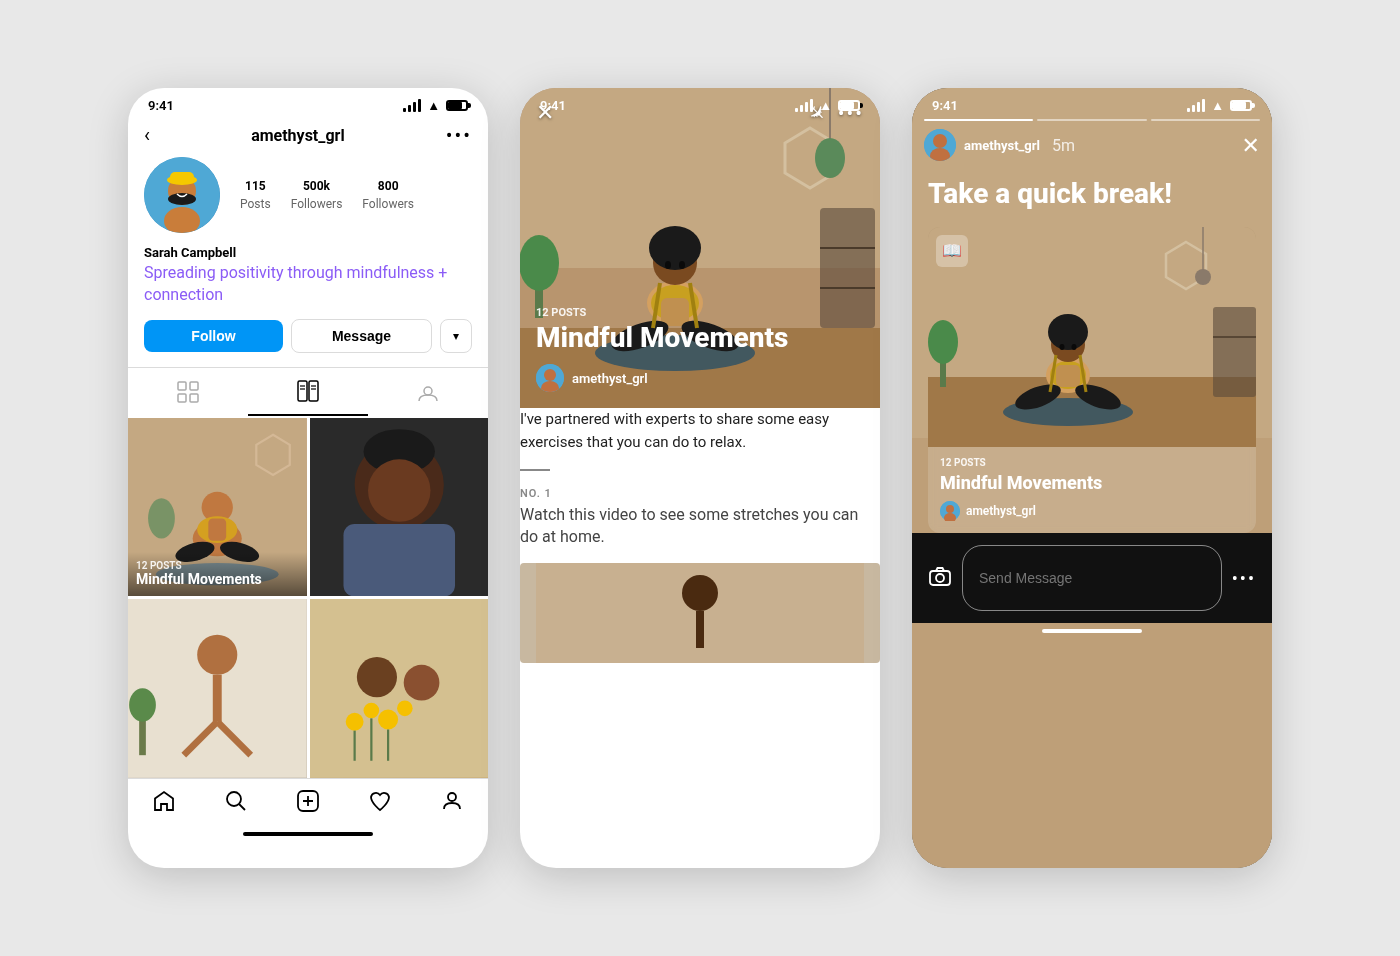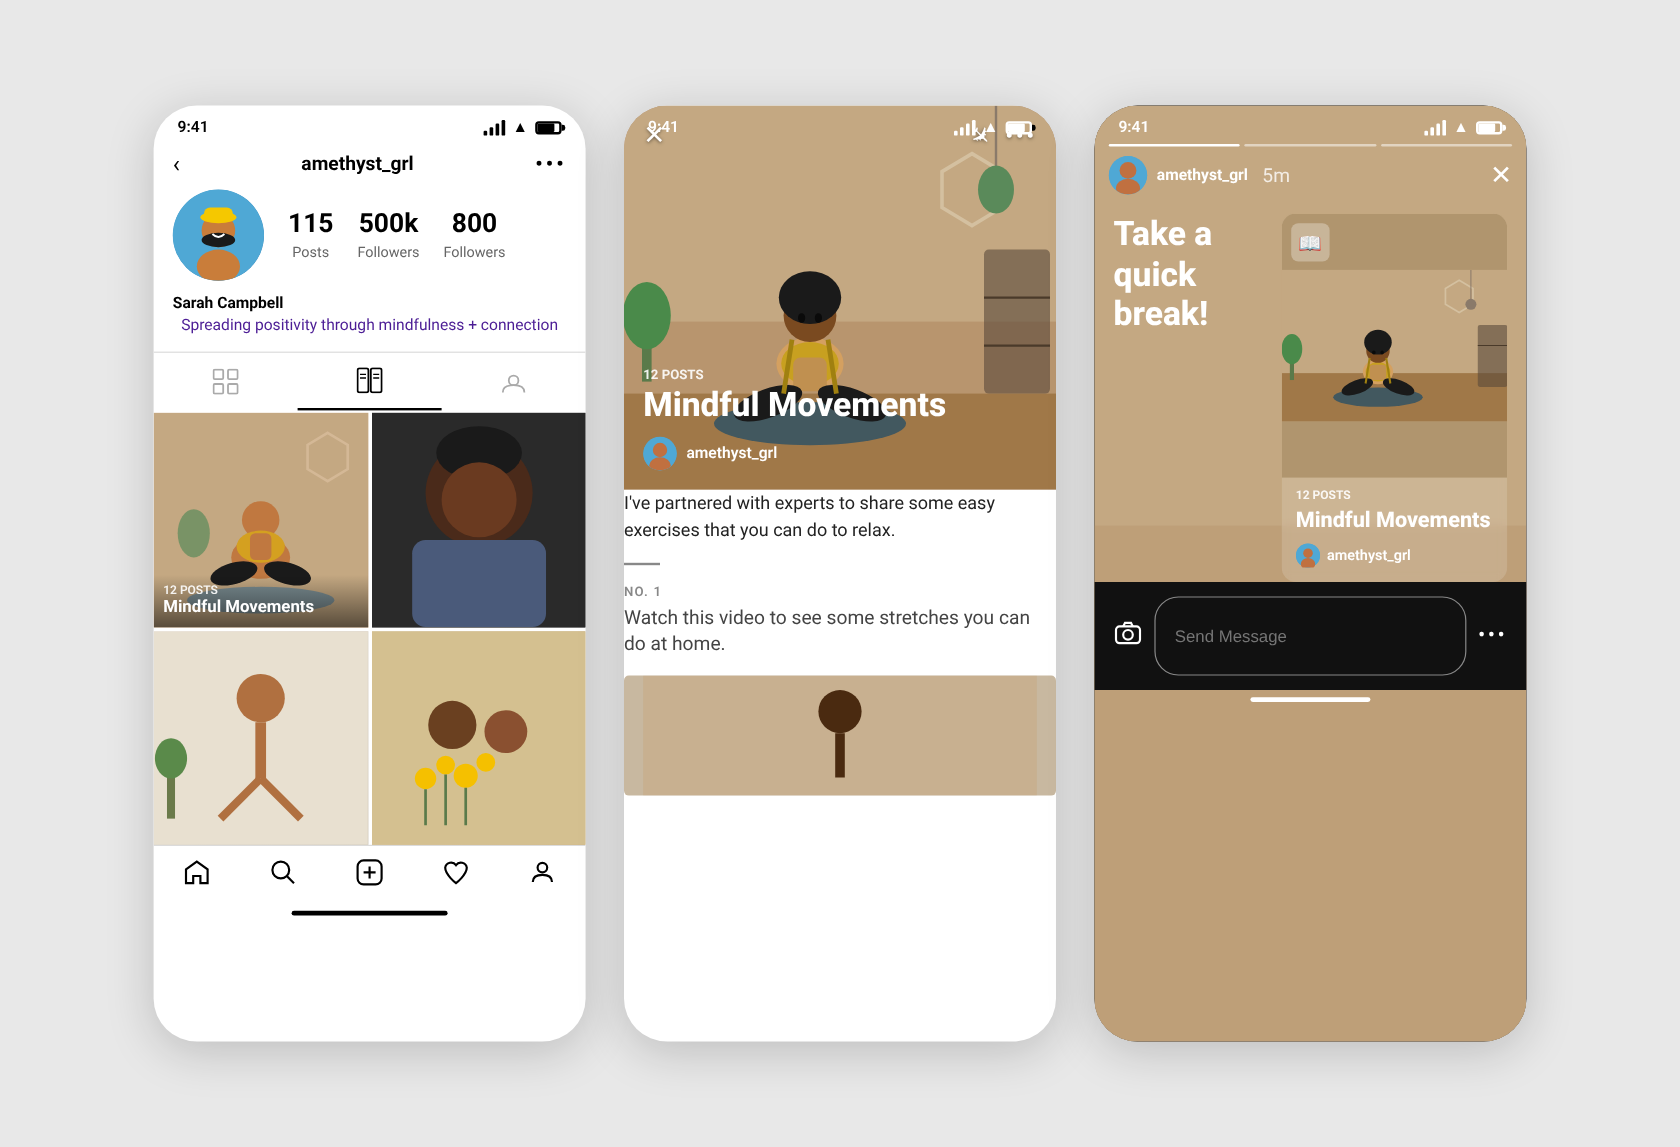--- a/index.html
+++ b/index.html
@@ -106,26 +106,26 @@
       justify-content: center;
     }
     .avatar-svg { width: 100%; height: 100%; }
 
     .stats-row {
       display: flex;
       gap: 20px;
       flex: 1;
     }
     .stat-item { text-align: center; }
-    .stat-number { font-size: 22px; font-weight: 700; display: block; }
+    .stat-number { font-size: 12px; font-weight: 700; display: block; }
     .stat-label { font-size: 12px; color: #666; }
 
     .profile-bio { padding: 0 16px 12px; }
     .bio-name { font-size: 13px; font-weight: 700; margin-bottom: 2px; }
-    .bio-text { font-size: 13px; color: #4c1d95; line-height: 1.4; text-align: center; }
+    .bio-text { font-size: 16px; color: #8b5cf6; line-height: 1.4; }
 
     .action-buttons {
       display: flex;
       gap: 8px;
       padding: 0 16px 14px;
       align-items: center;
     }
     .btn-follow {
       flex: 1;
       background: #0095f6;
@@ -326,21 +326,21 @@
       background: #4fa8d5;
       overflow: hidden;
     }
     .story-username { font-size: 13px; font-weight: 700; }
     .story-time { font-size: 16px; opacity: 0.8; margin-left: 4px; }
     .story-close { font-size: 22px; cursor: pointer; }
 
     .story-main {
       flex: 1;
       display: flex;
-      flex-direction: row;
+      flex-direction: column;
       padding: 0 16px;
     }
     .story-headline {
       font-size: 28px;
       font-weight: 800;
       color: #fff;
       line-height: 1.2;
       margin-bottom: 16px;
     }
     .story-card {
@@ -476,20 +476,27 @@
           <span class="stat-label">Followers</span>
         </div>
       </div>
     </div>
 
     <div class="profile-bio">
       <div class="bio-name">Sarah Campbell</div>
       <div class="bio-text">Spreading positivity through mindfulness + connection</div>
     </div>
 
+    <div class="action-buttons">
+      <button class="btn-follow">Follow</button>
+      <button class="btn-message">Message</button>
+      <div class="btn-dropdown">
+        <span>▾</span>
+      </div>
+    </div>
 
     <div class="profile-tabs">
       <div class="tab-item">
         <svg width="22" height="22" viewBox="0 0 22 22" fill="none" xmlns="http://www.w3.org/2000/svg">
           <rect x="1" y="1" width="8" height="8" rx="1" stroke="#aaa" stroke-width="1.5"></rect>
           <rect x="13" y="1" width="8" height="8" rx="1" stroke="#aaa" stroke-width="1.5"></rect>
           <rect x="1" y="13" width="8" height="8" rx="1" stroke="#aaa" stroke-width="1.5"></rect>
           <rect x="13" y="13" width="8" height="8" rx="1" stroke="#aaa" stroke-width="1.5"></rect>
         </svg>
       </div>

